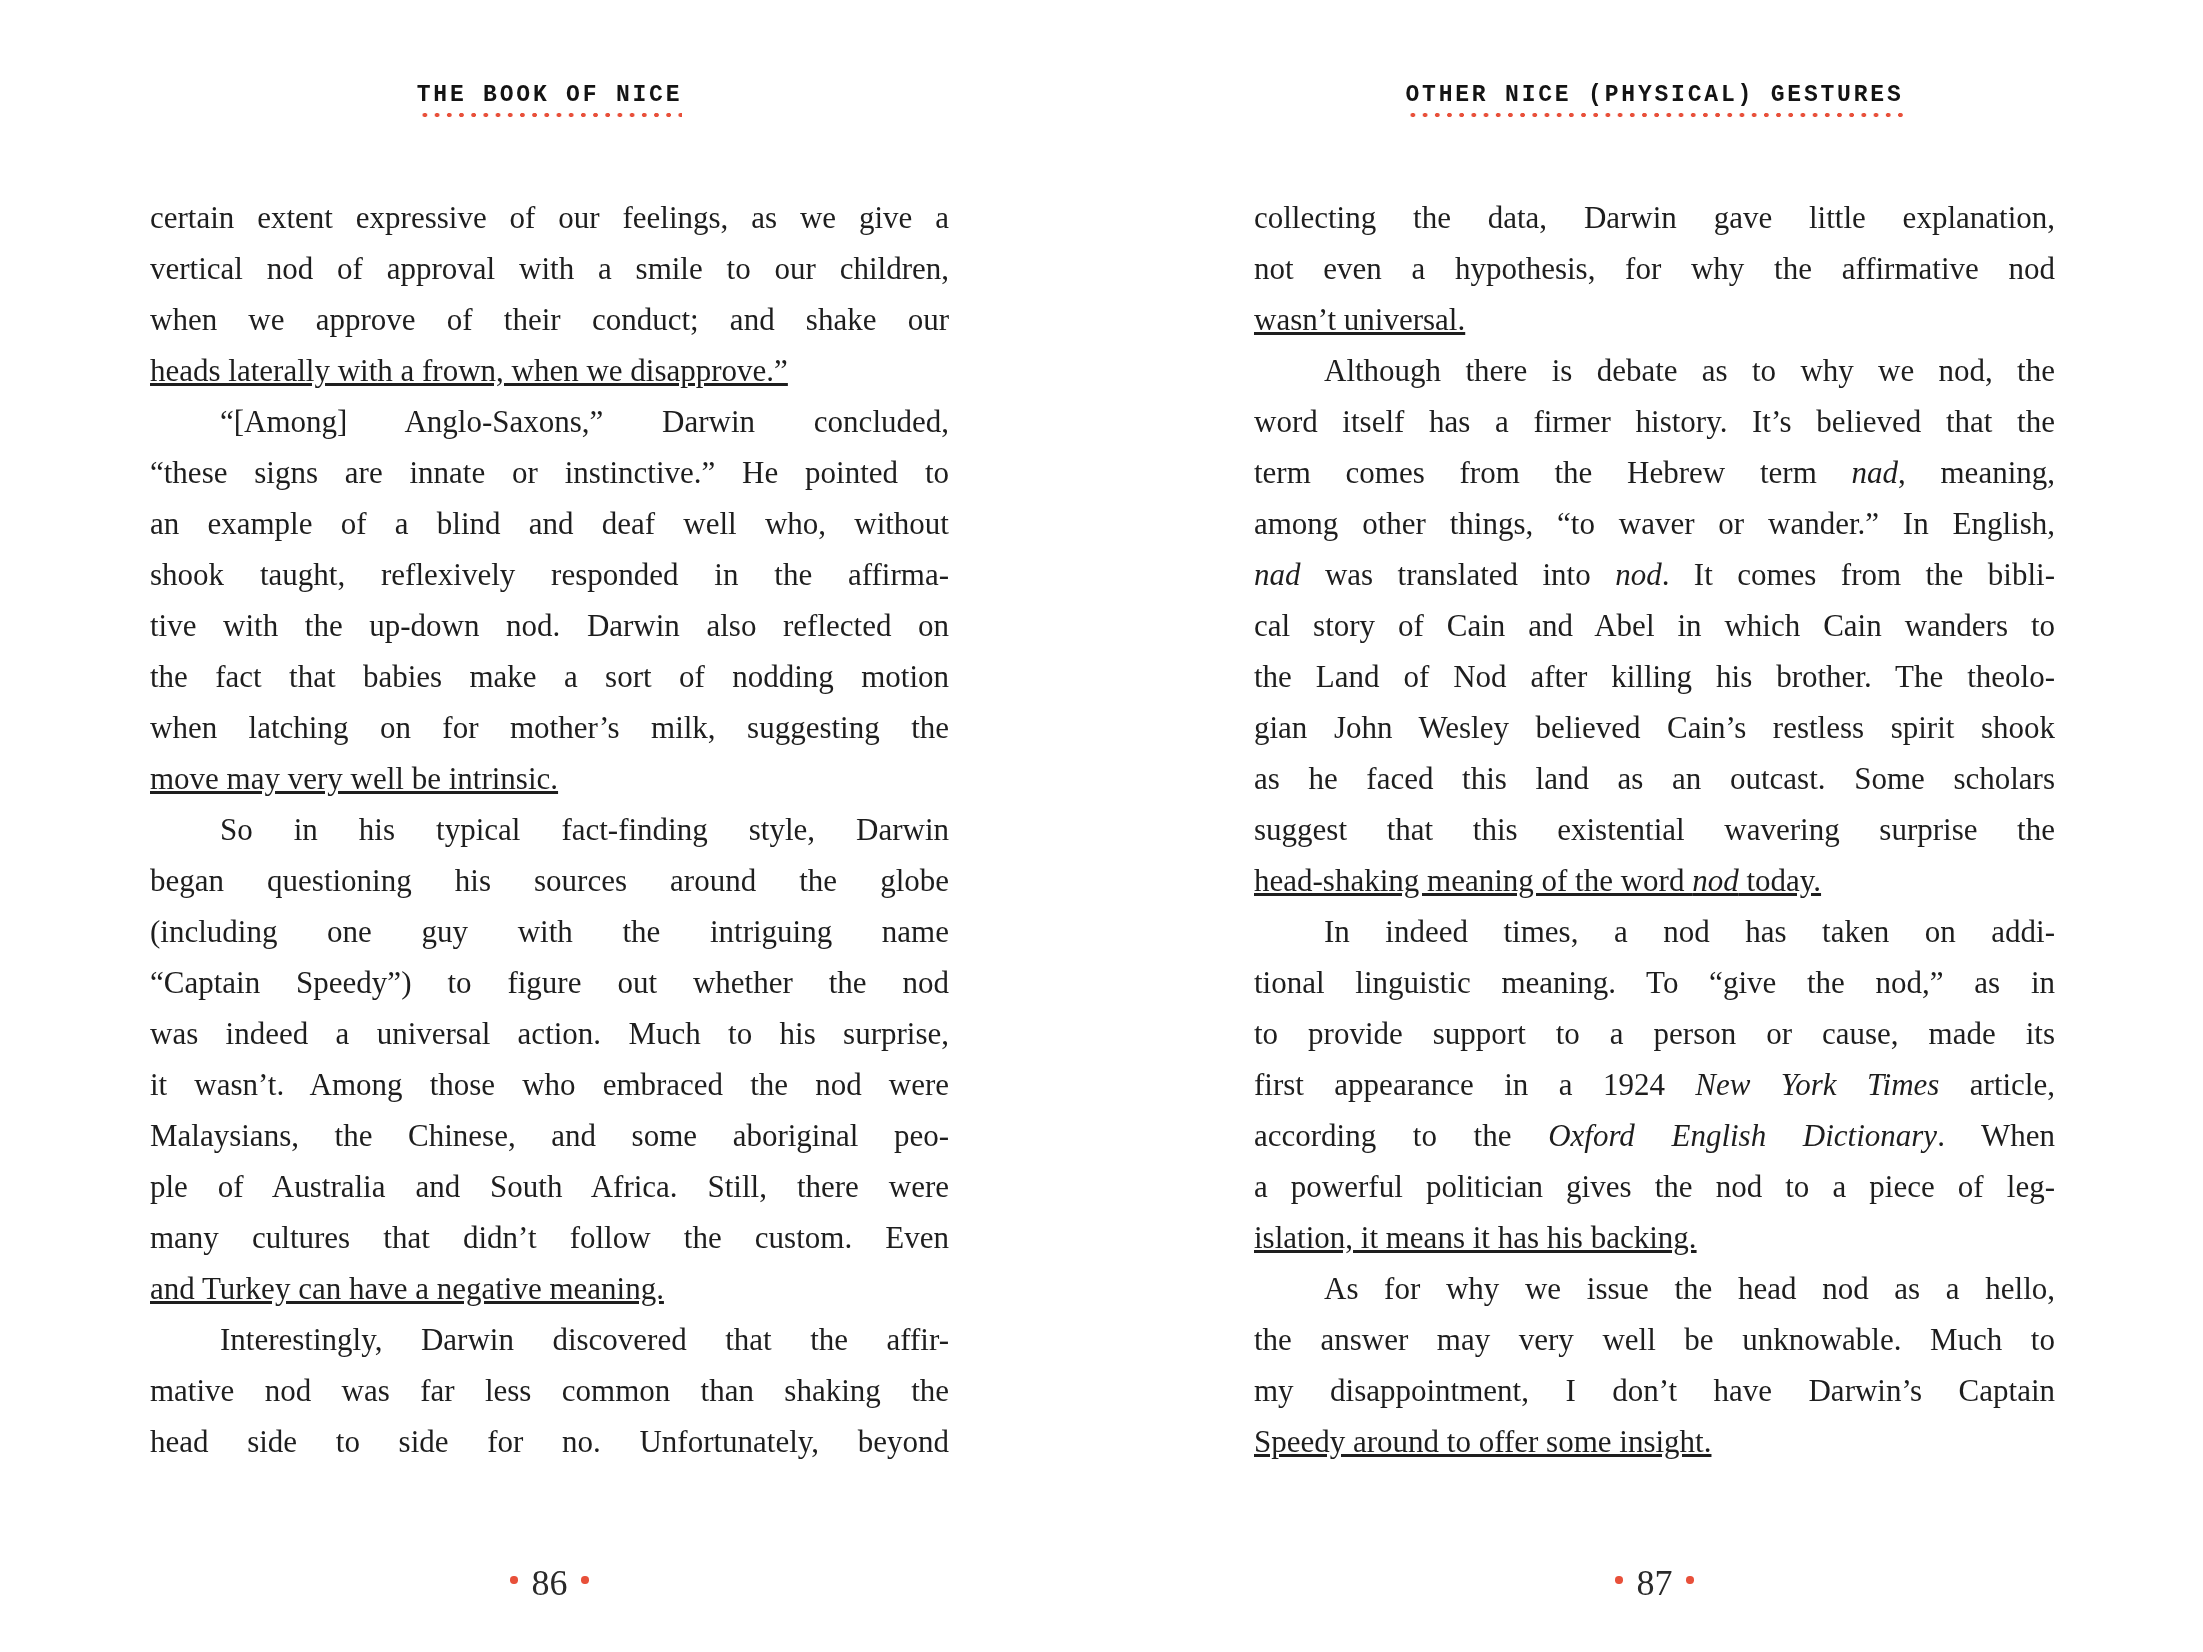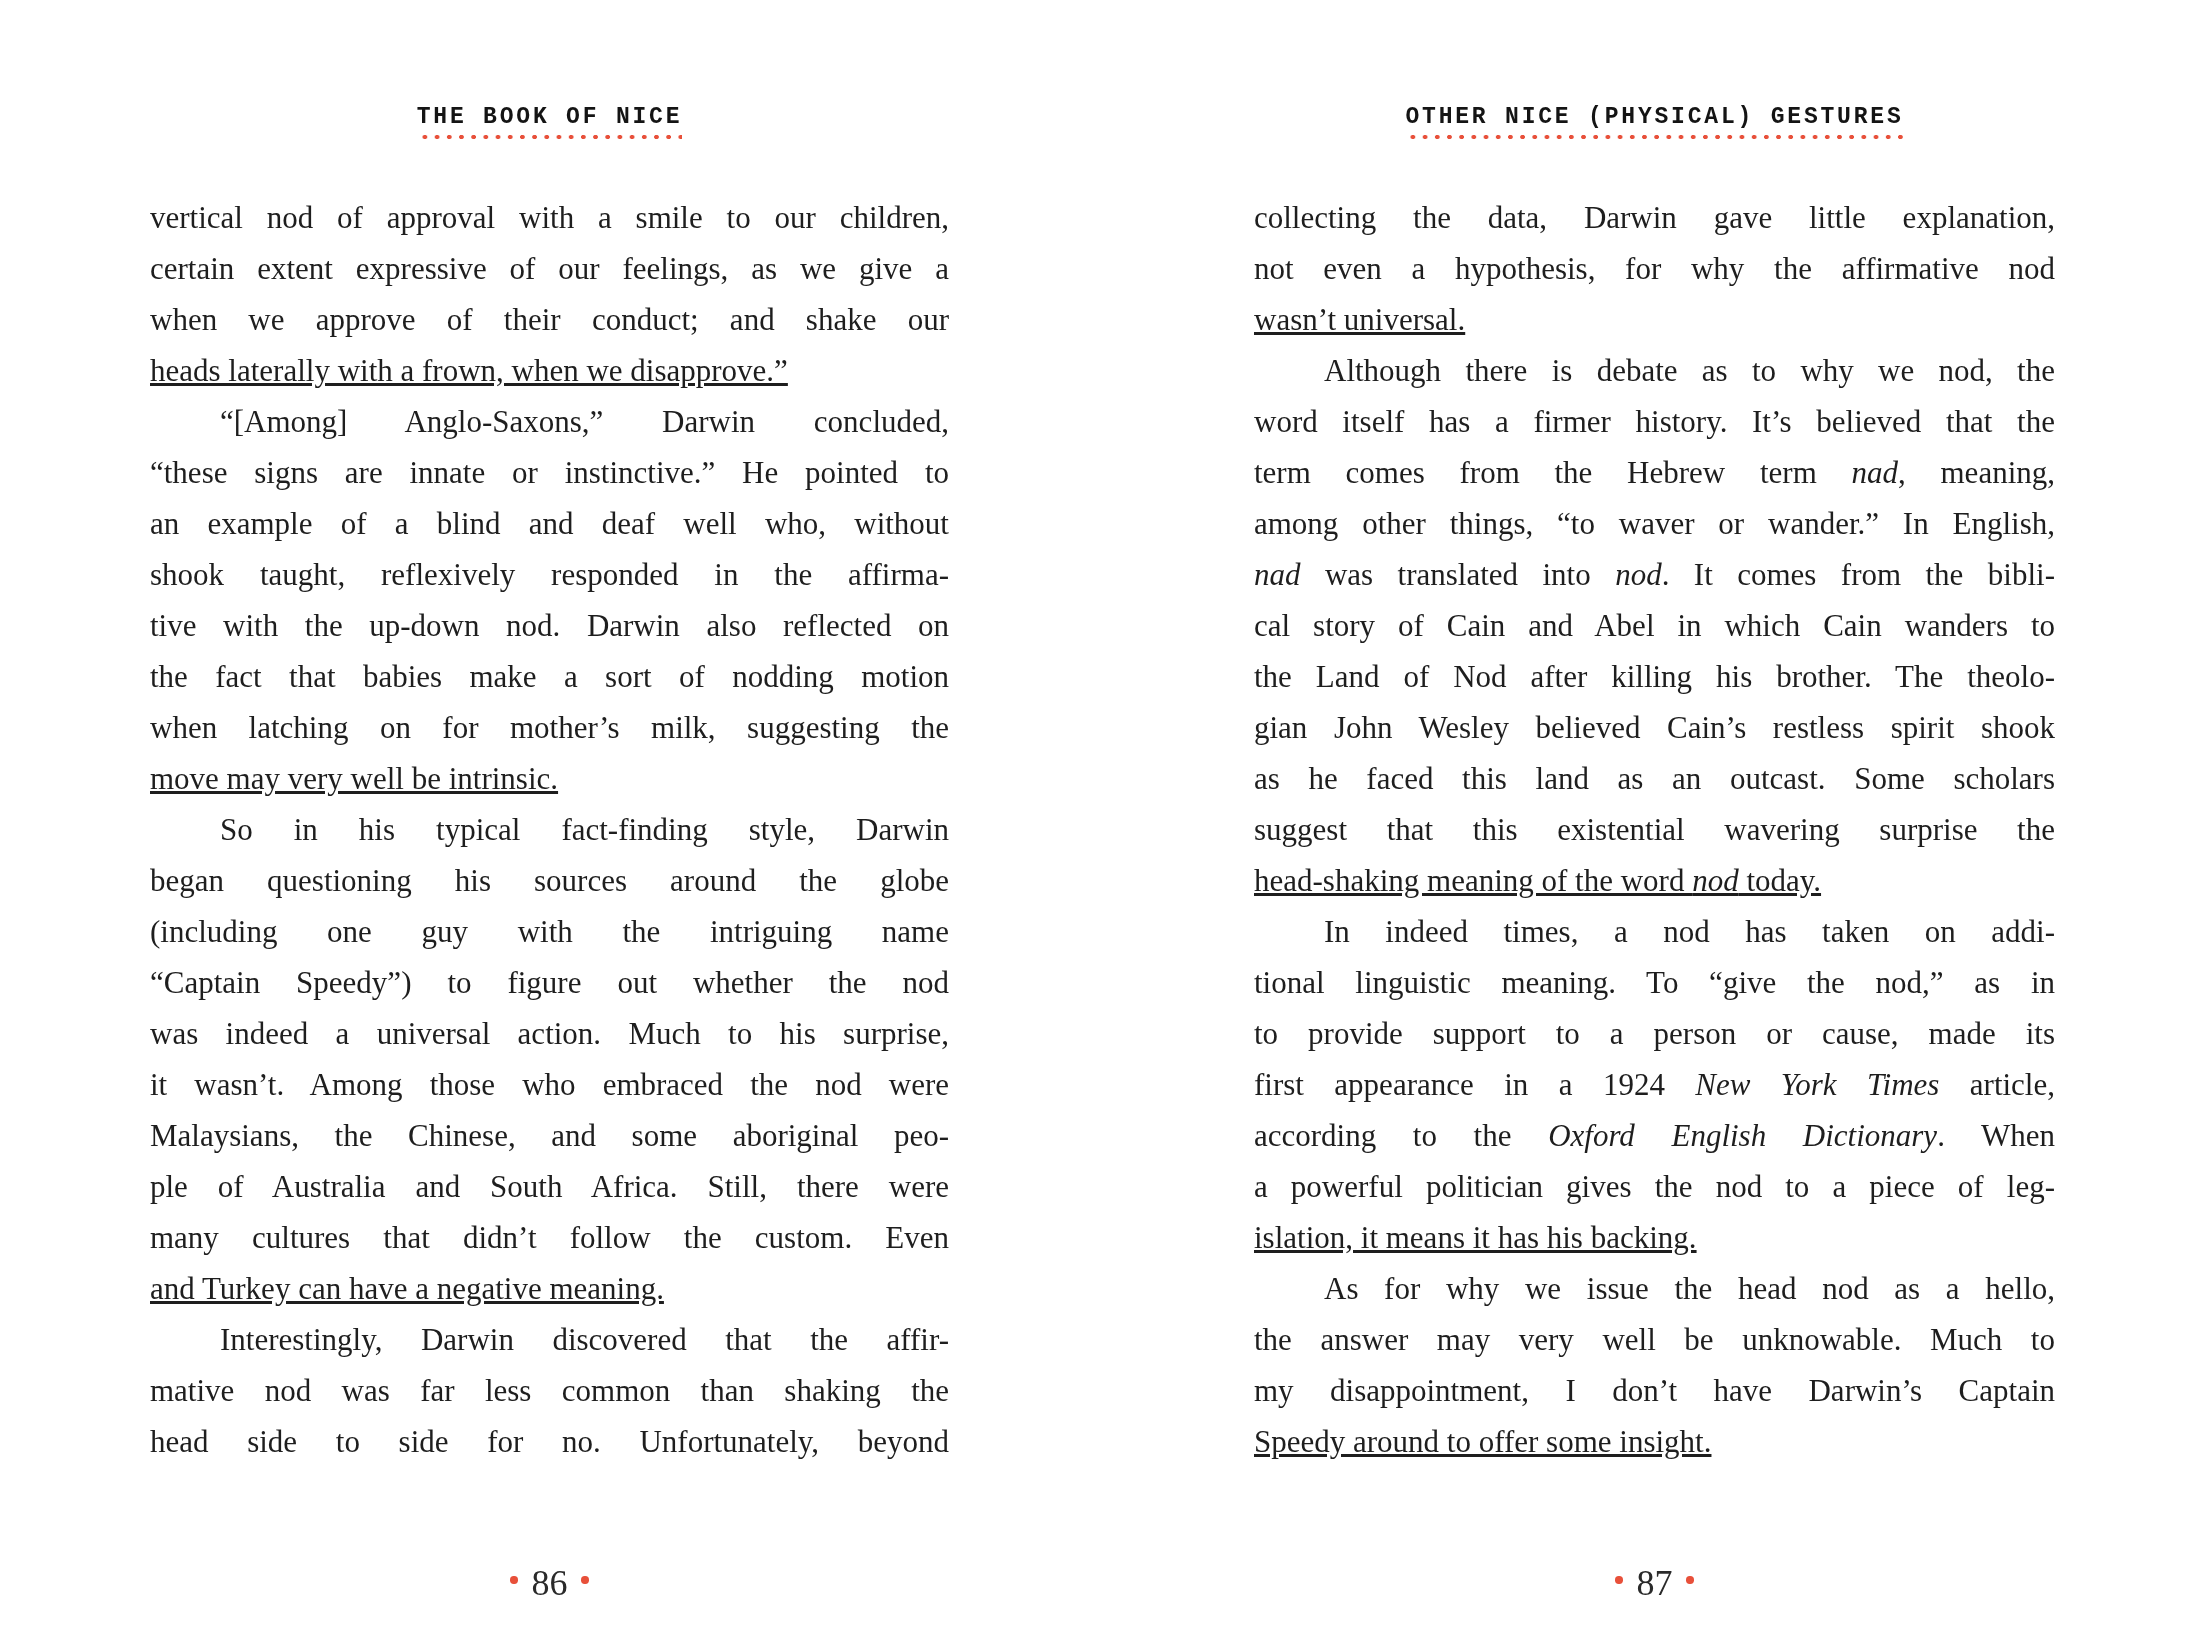--- a/index.html
+++ b/index.html
@@ -6,21 +6,21 @@
   * { margin:0; padding:0; box-sizing:border-box; }
   body { background:#888; font-family:"Liberation Serif", serif; }
   .spread {
     position:relative; width:2204px; height:1653px;
     background:var(--paper); overflow:hidden;
   }
   .page { position:absolute; top:0; height:100%; }
   .page.left  { left:150px;  width:799px; }
   .page.right { left:1254px; width:801px; }
 
-  .running-head { position:absolute; top:104px; width:100%; text-align:center; }
+  .running-head { position:absolute; top:82px; width:100%; text-align:center; }
   .rh-inner { display:inline-block; }
   .rh-text {
     font-family:"Liberation Mono", monospace; font-weight:bold;
     font-size:23px; letter-spacing:2.8px; color:#141414; white-space:nowrap;
   }
   .rh-dots {
     height:8.3px; margin-top:2.8px;
     background-image: radial-gradient(circle, var(--accent) 2px, rgba(0,0,0,0) 2.6px);
     background-size:12.2px 8.3px; background-repeat:repeat-x; background-position:1.8px center;
   }
@@ -49,22 +49,22 @@
 <div class="spread">
 
   <section class="page left">
     <header class="running-head">
       <div class="rh-inner">
         <div class="rh-text">THE BOOK OF NICE</div>
         <div class="rh-dots"></div>
       </div>
     </header>
     <div class="text-block">
+        <div class="line">certain extent expressive of our feelings, as we give a</div>
         <div class="line">vertical nod of approval with a smile to our children,</div>
-        <div class="line">certain extent expressive of our feelings, as we give a</div>
         <div class="line">when we approve of their conduct; and shake our</div>
         <div class="line par-end">heads laterally with a frown, when we disapprove.”</div>
         <div class="line indent">“[Among] Anglo-Saxons,” Darwin concluded,</div>
         <div class="line">“these signs are innate or instinctive.” He pointed to</div>
         <div class="line">an example of a blind and deaf well who, without</div>
         <div class="line">shook taught, reflexively responded in the affirma-</div>
         <div class="line">tive with the up-down nod. Darwin also reflected on</div>
         <div class="line">the fact that babies make a sort of nodding motion</div>
         <div class="line">when latching on for mother’s milk, suggesting the</div>
         <div class="line par-end">move may very well be intrinsic.</div>

